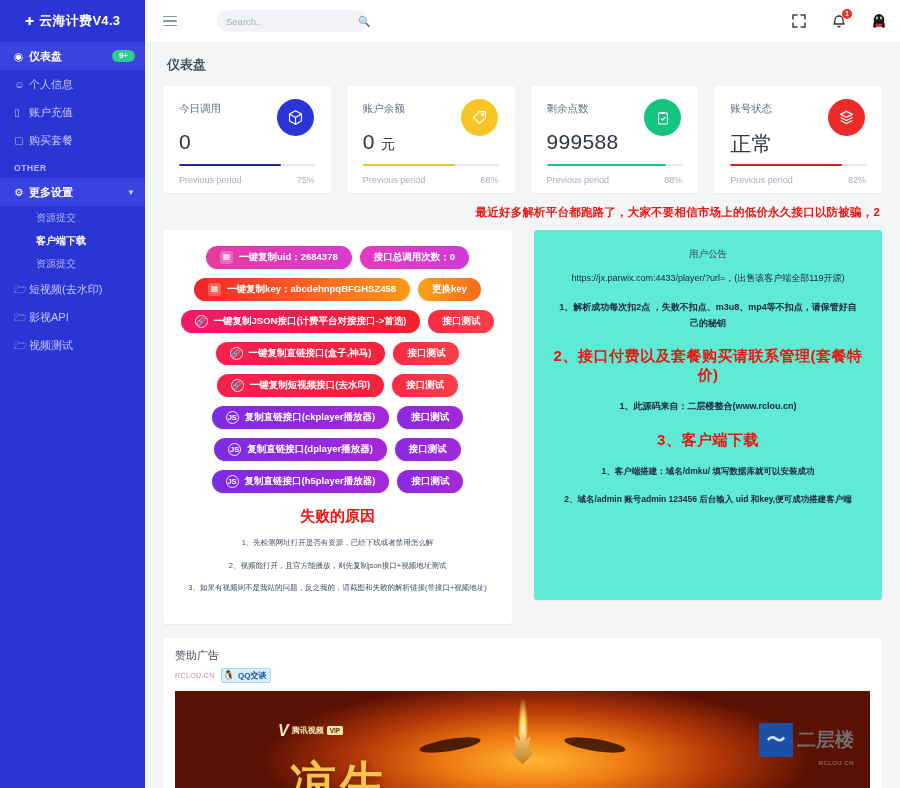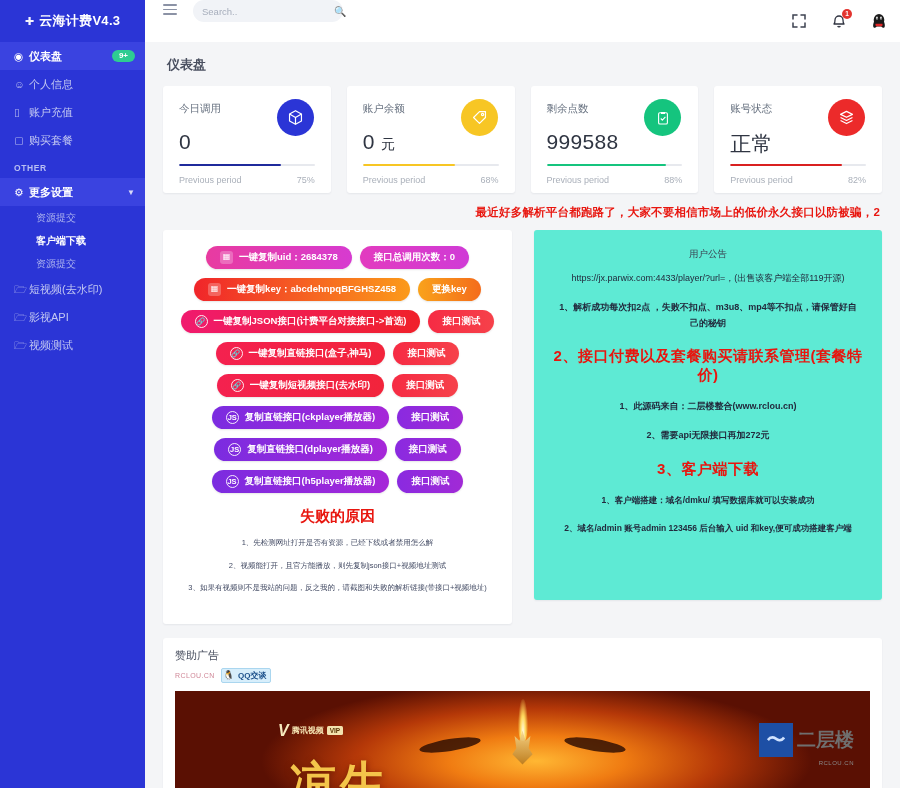--- a/index.html
+++ b/index.html
@@ -74,23 +74,24 @@
     display: flex; align-items: center;
     cursor: pointer;
   }
   .side-sub.active { color: #ffffff; font-weight: bold; }
 
   
   .main { flex: 1; height: 788px; display: flex; flex-direction: column; overflow: hidden; }
   .topbar {
     height: 42px;
     background: #ffffff;
-    display: flex; 
+    display: flex; align-items: center;
     padding: 0 12px 0 14px;
     flex-shrink: 0;
+    gap: 24px;
   }
   .hamburger { display: flex; flex-direction: column; gap: 3px; cursor: pointer; padding: 4px; }
   .hamburger span { display: block; width: 14px; height: 1.6px; background: #8b92a5; border-radius: 1px; }
   .search-wrap {
     margin-left: 12px;
     width: 150px; height: 22px;
     background: #f1f3f7;
     border-radius: 11px;
     display: flex; align-items: center;
     padding: 0 9px;
@@ -605,21 +606,20 @@
         </div>
 
         <div class="panel-right">
           <div class="ann-title">用户公告</div>
 
           <div class="ann-body">https://jx.parwix.com:4433/player/?url=，(出售该客户端全部119开源)</div>
           <div class="ann-body b">1、解析成功每次扣2点 ，失败不扣点、m3u8、mp4等不扣点，请保管好自己的秘钥</div>
 
           <div class="h-red">2、接口付费以及套餐购买请联系管理(套餐特价)</div>
           <div class="ann-body b">1、此源码来自：二层楼整合(www.rclou.cn)</div>
-          <div class="ann-body b">2、需要api无限接口再加272元</div>
 
           <div class="h-red">3、客户端下载</div>
           <div class="ann-body b small">1、客户端搭建：域名/dmku/ 填写数据库就可以安装成功</div>
           <div class="ann-body b small">2、域名/admin 账号admin 123456 后台输入 uid 和key,便可成功搭建客户端</div>
         </div>
       </section>
 
       <section class="ad-wrap">
         <div class="ad-title">赞助广告</div>
         <div class="ad-meta">

